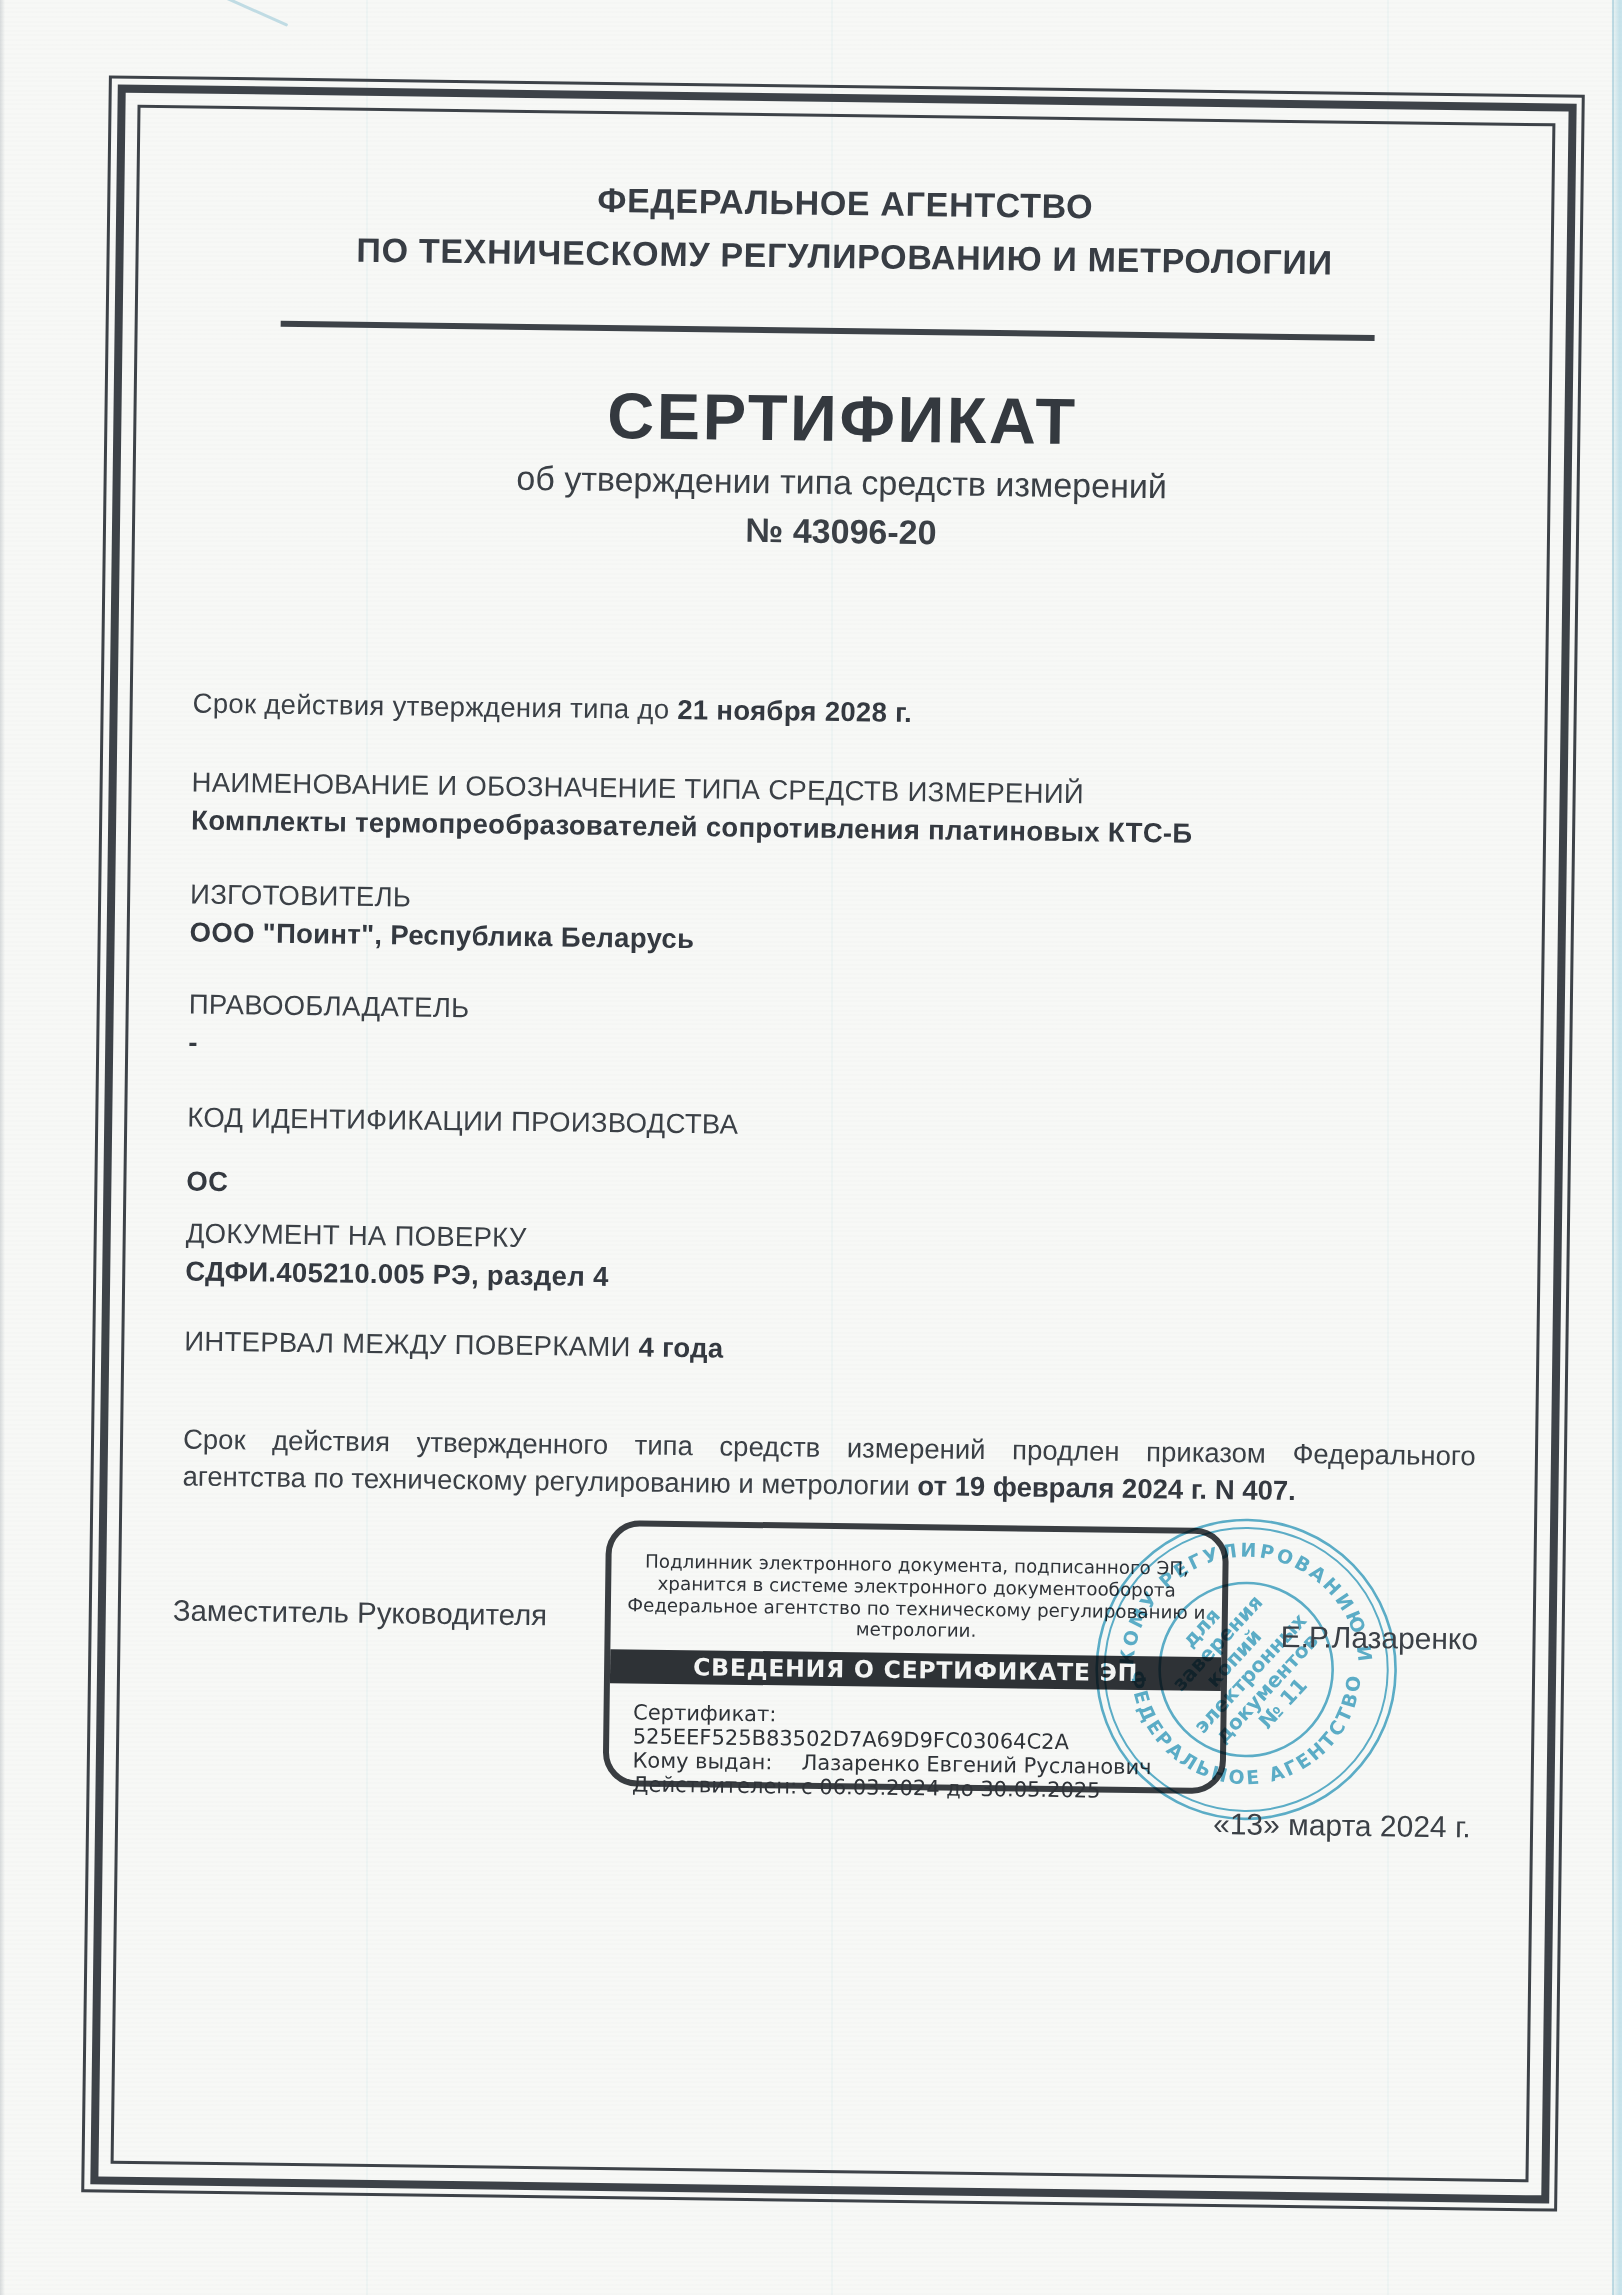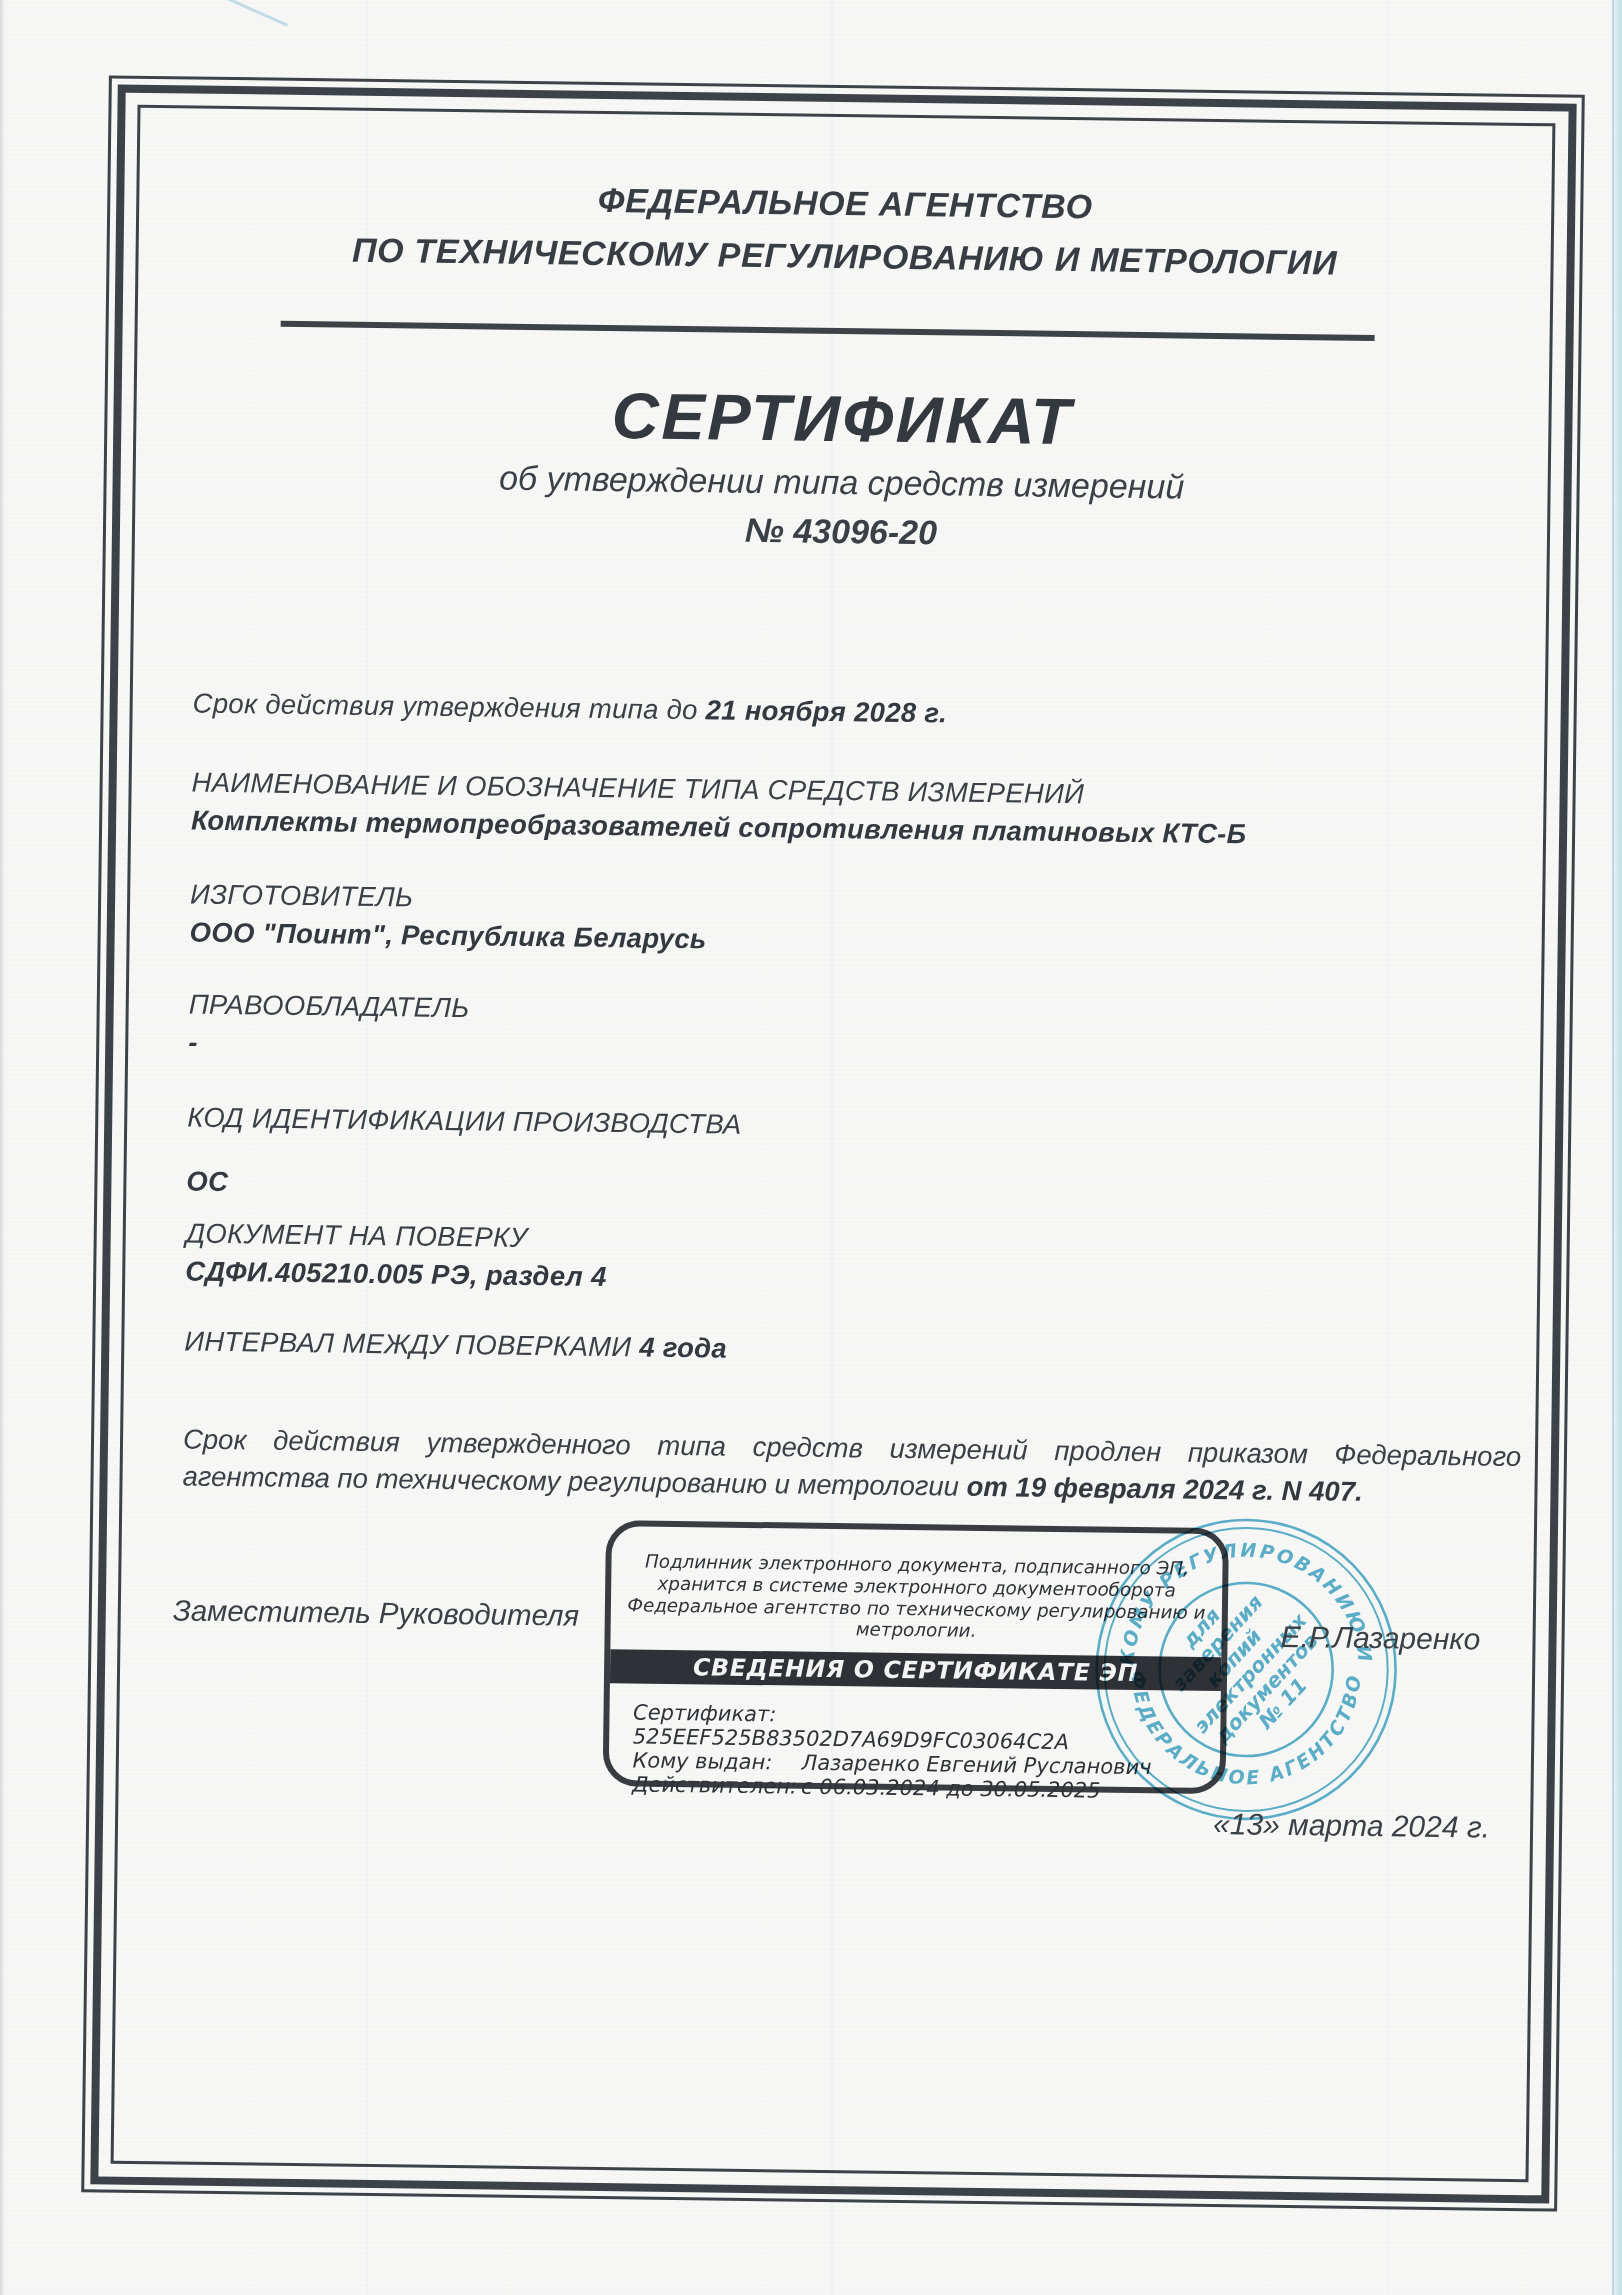--- a/index.html
+++ b/index.html
@@ -1,17 +1,17 @@
 <!DOCTYPE html>
 <html style="font-size:10.5px"><head>
 <meta charset="utf-8">
 <style>
   html,body{margin:0;padding:0;background:#e8e8e6;}
   .page{position:relative;width:1623px;height:2295px;background:#f7f8f6;overflow:hidden;
-        font-family:"Liberation Sans",sans-serif;color:#3b4046;font-style:italic;}
+        font-family:"Liberation Sans",sans-serif;color:#3b4046;}
   .page::before{content:"";position:absolute;inset:0;
         background:repeating-linear-gradient(0deg,rgba(60,70,80,0.012) 0 2px,transparent 2px 4.6px);
         pointer-events:none;}
   
   .edge-right{position:absolute;right:0;top:0;width:11.8px;height:100%;
         background:linear-gradient(90deg,rgba(150,205,225,0) 0%,rgba(140,200,220,0.45) 70%,rgba(170,215,230,0.6) 100%);}
   .edge-right-line{position:absolute;right:9.2px;top:0;width:2px;height:100%;background:rgba(100,170,195,0.35);}
   .edge-left{position:absolute;left:0;top:0;width:5.2px;height:100%;
         background:linear-gradient(90deg,rgba(120,130,140,0.25),rgba(120,130,140,0));}
   .diag-mark{position:absolute;left:194px;top:3.9px;width:98px;height:2.6px;background:#a3cdda;

